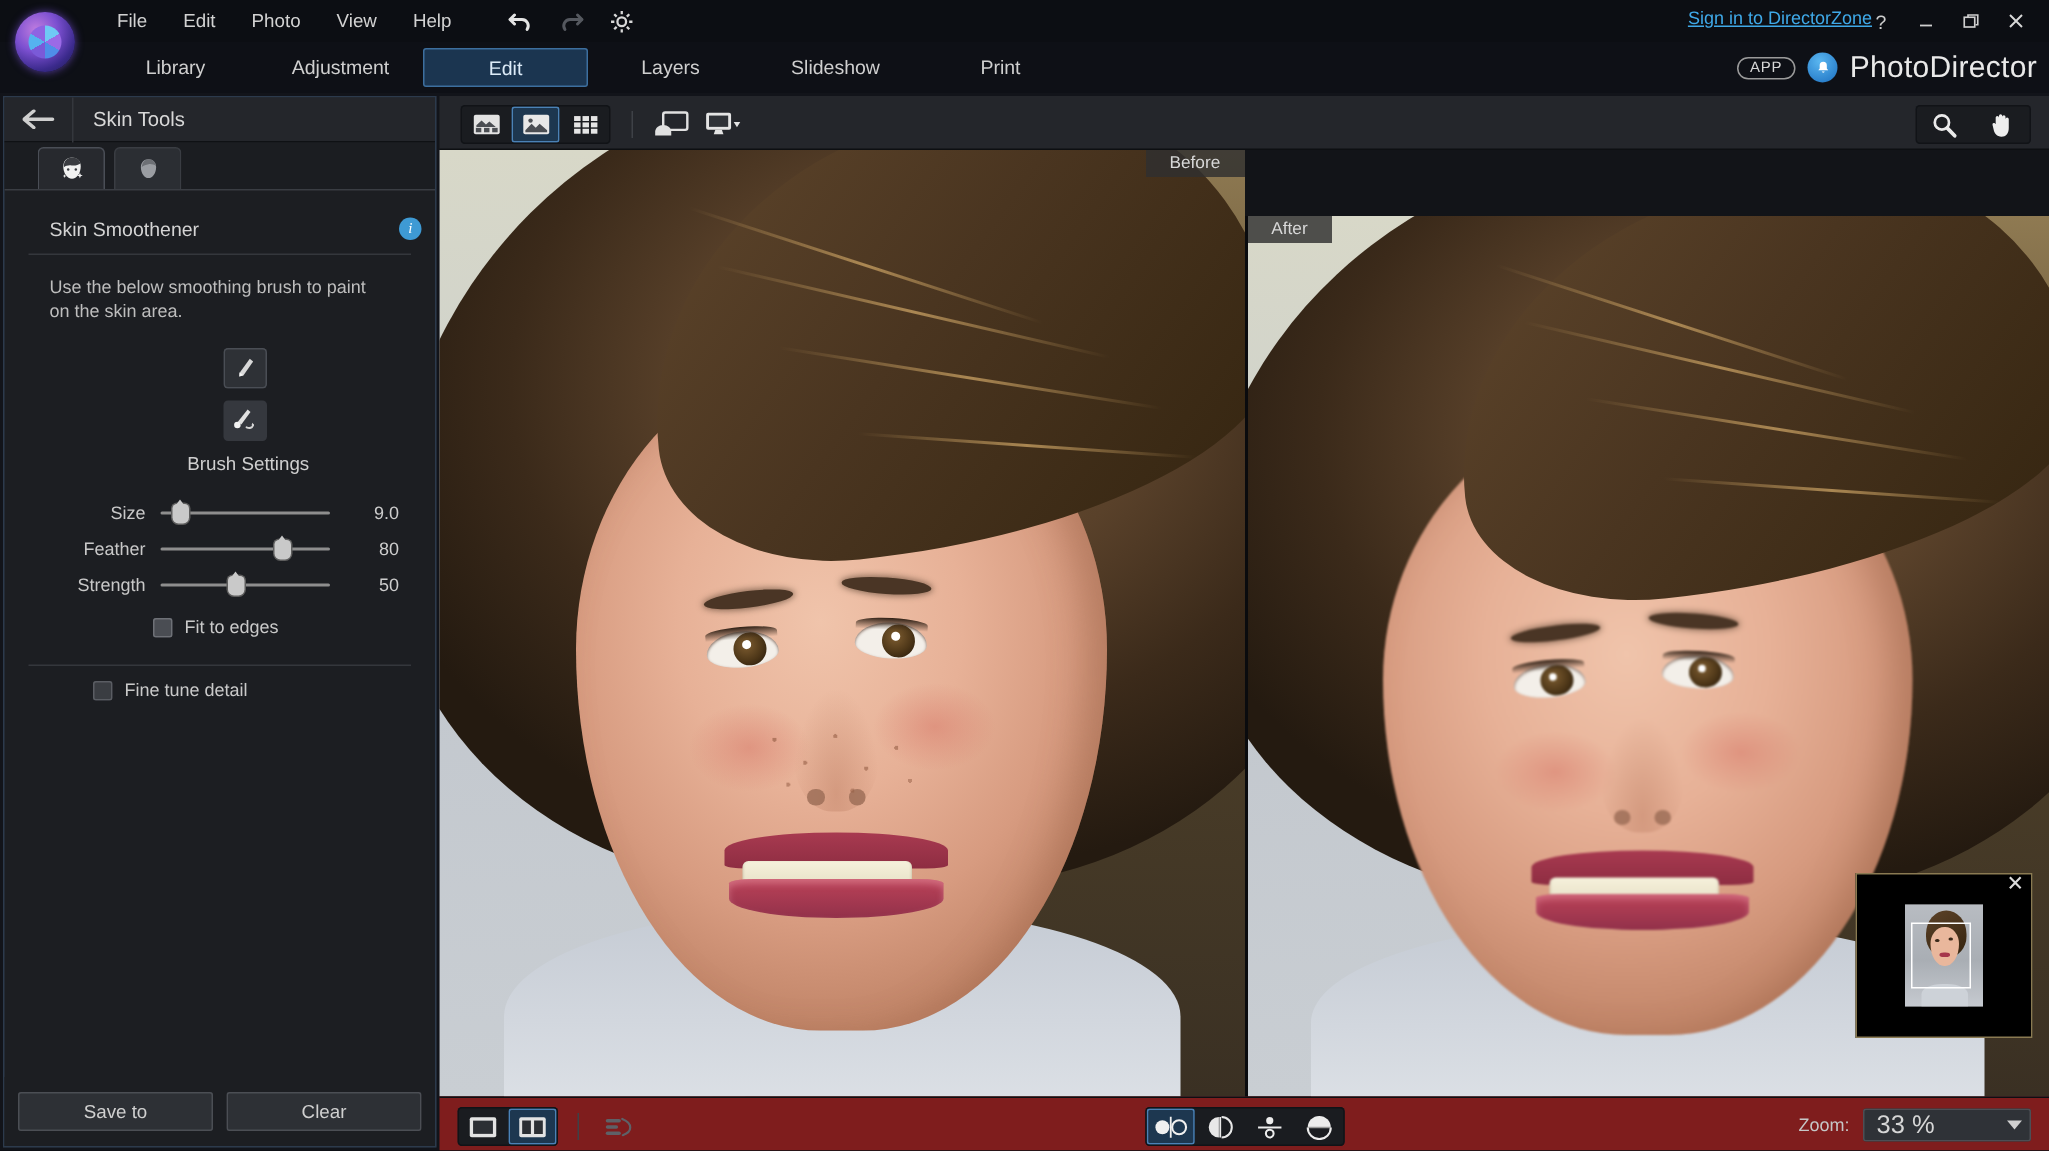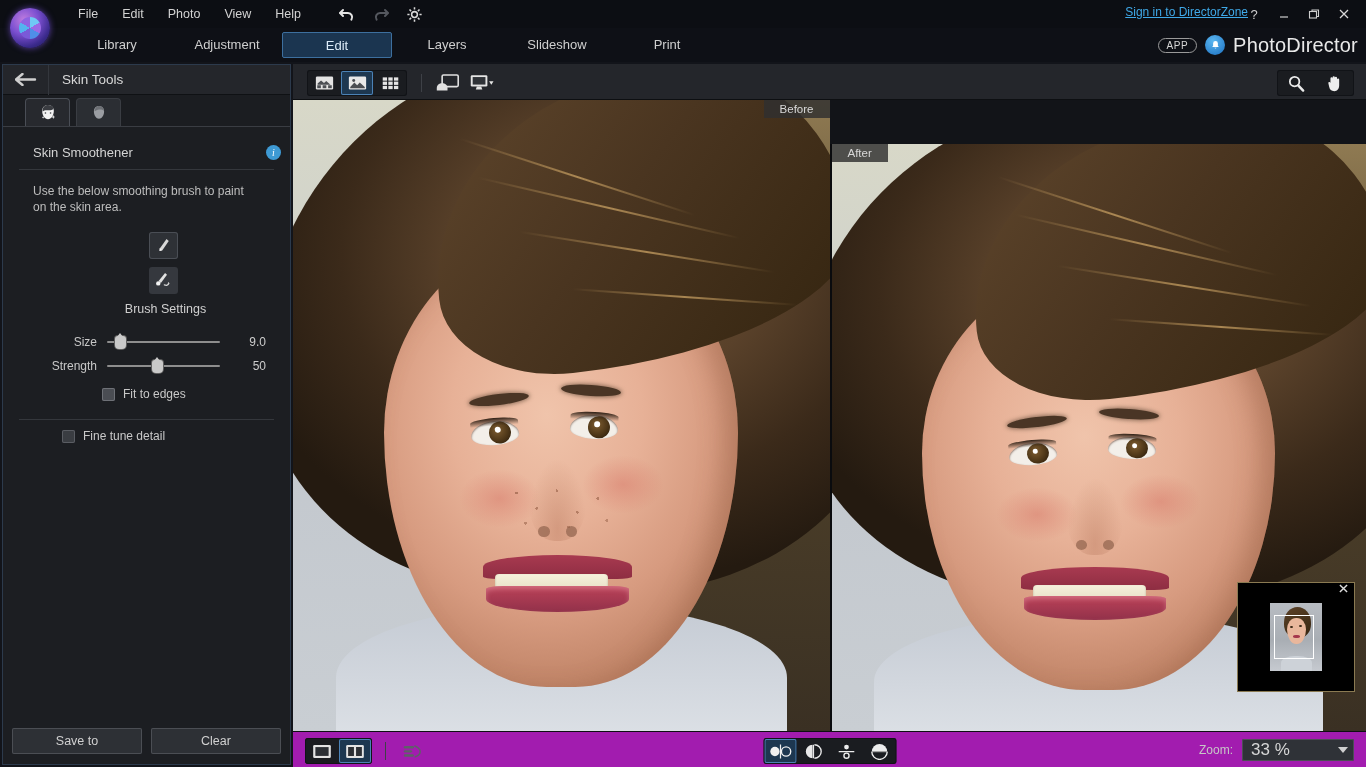--- a/index.html
+++ b/index.html
@@ -300,21 +300,21 @@
   .nav-close {
     position: absolute; right: 3px; top: 1px; font-size: 12px; color: #d7d7d7; cursor: pointer;
     width: 12px; height: 12px; line-height: 12px; text-align: center;
   }
   .nav-thumb { position: relative; width: 52px; height: 68px; overflow: hidden; background:#b9bcc0; }
   .nav-sel { position:absolute; left: 4px; top: 12px; width: 40px; height: 44px; border: 1px solid #fff; z-index: 4;}
 
   
   .bottombar {
     position: absolute; left: 293px; bottom: 0; width: 1073px; height: 36px;
-    background: #a21caf; border-top: 1px solid #0d0f12;
+    background: #7f1d1d; border-top: 1px solid #0d0f12;
   }
   .bb-left { position: absolute; left: 12px; top: 6px; display: flex; align-items: center; gap: 8px; }
   .bb-center { position: absolute; left: 50%; top: 6px; transform: translateX(-50%); }
   .bb-right { position: absolute; right: 12px; top: 7px; display: flex; align-items: center; gap: 9px; }
   .zlabel { font-size: 12px; color: #c6c6c6; }
   .zselect {
     width: 112px; height: 22px; background: #2f3237; box-shadow: inset 0 0 0 1px #4c4f55;
     border-radius: 2px; display: flex; align-items: center; justify-content: space-between;
     padding: 0 6px 0 9px; font-size: 17px; color: #d6d6d6; cursor: pointer;
   }
@@ -460,20 +460,27 @@
       <div class="brushlabel">Brush Settings</div>
     </div>
 
     <div class="sliders">
       <div class="srow">
         <div class="slabel">Size</div>
         <div class="track">
           <div class="knob" style="left:8px"></div>
         </div>
         <div class="sval">9.0</div>
+      </div>
+      <div class="srow">
+        <div class="slabel">Feather</div>
+        <div class="track">
+          <div class="knob" style="left:76px"></div>
+        </div>
+        <div class="sval">80</div>
       </div>
       <div class="srow">
         <div class="slabel">Strength</div>
         <div class="track">
           <div class="knob" style="left:45px"></div>
         </div>
         <div class="sval">50</div>
       </div>
     </div>
 

